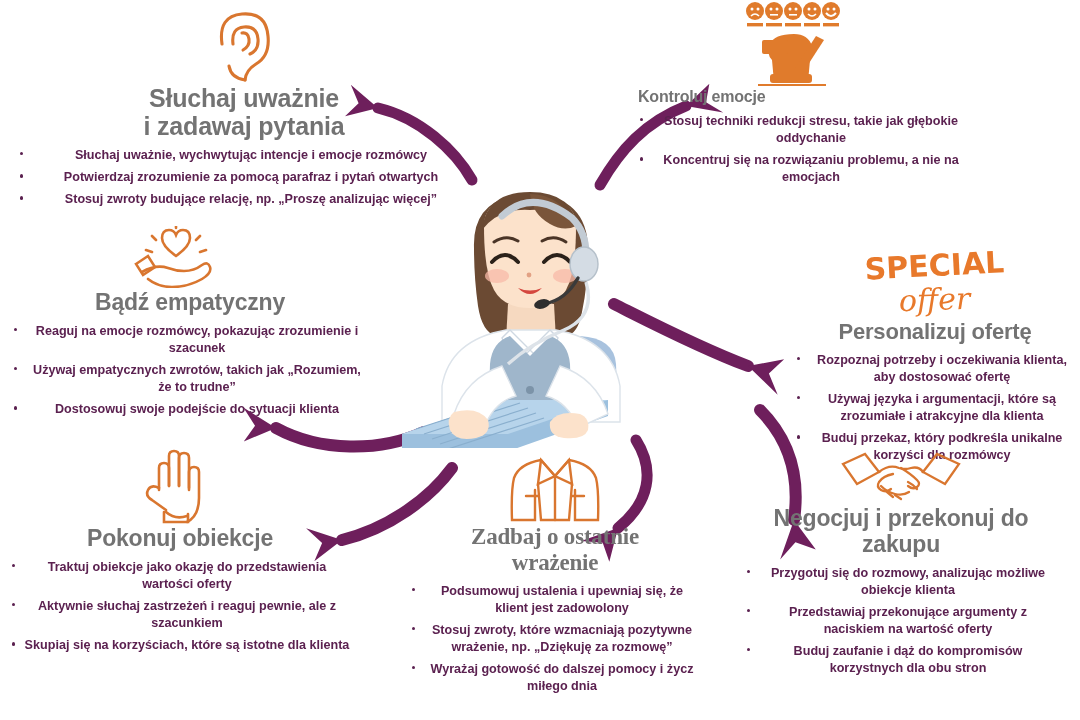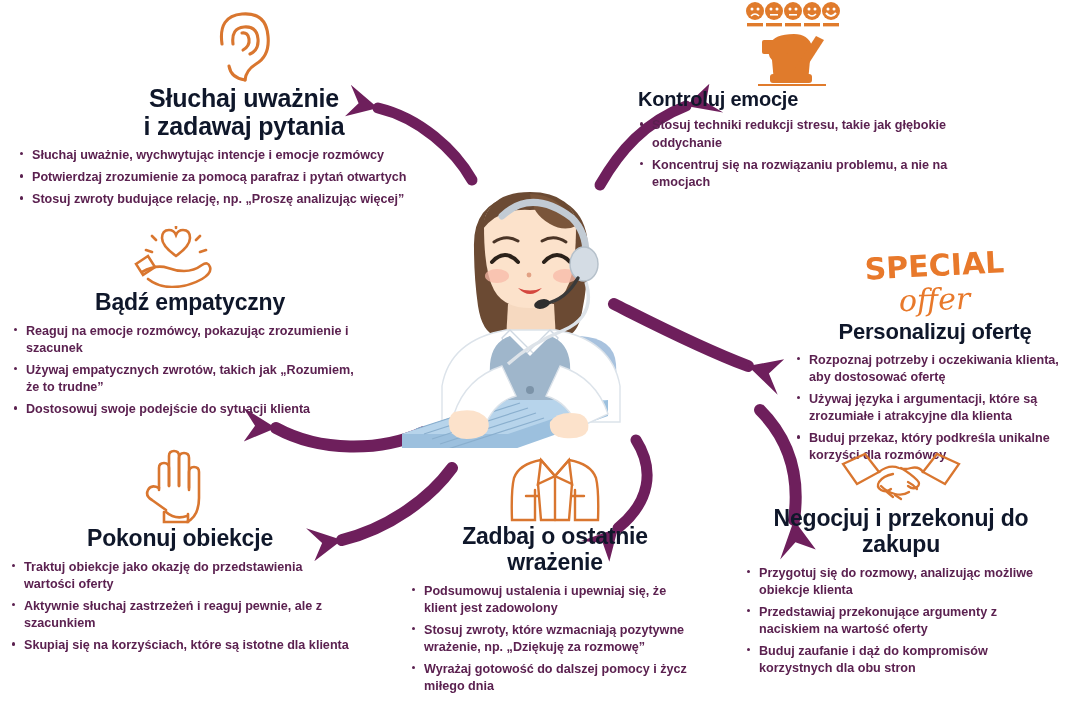--- a/index.html
+++ b/index.html
@@ -12,71 +12,72 @@
   }
   #canvas{position:relative;width:1080px;height:720px;}
 
   
   #arrows{position:absolute;left:0;top:0;width:1080px;height:720px;pointer-events:none;}
 
   
   .block{position:absolute;box-sizing:border-box;}
   .icon-wrap{display:flex;justify-content:center;align-items:flex-end;}
   .blk-title{
-    color:#0f172a;
+    color:#737373;
     font-weight:bold;
     line-height:1.12;
     margin:2px 0 7px 0;
     letter-spacing:-0.2px;
   }
   .blk-title.c{text-align:center;}
   .blk-title.l{text-align:left;}
   ul.bullets{
     list-style:none;margin:0;padding:0;
     color:#5B2150;
     font-weight:bold;
     font-size:12.6px;
     line-height:1.36;
   }
   ul.bullets li{
     position:relative;
     padding-left:14px;
     margin-bottom:5px;
+    text-align:center;
   }
   ul.bullets li:before{
     content:"";
     position:absolute;left:2px;top:5px;
     width:3.4px;height:3.4px;border-radius:50%;
     background:#5B2150;
   }
 
   
   #b-listen{left:18px;top:4px;width:452px;}
   #b-listen .blk-title{font-size:25px;}
   #b-listen .icon-wrap{height:78px;margin-left:192px;justify-content:flex-start;}
 
   #b-emotions{left:638px;top:0px;width:430px;}
-  #b-emotions .blk-title{font-size:20px;}
+  #b-emotions .blk-title{font-size:16px;}
   #b-emotions .icon-wrap{height:86px;margin-left:106px;justify-content:flex-start;}
   #b-emotions ul.bullets{width:332px;margin-left:0px;}
 
   #b-empathy{left:12px;top:222px;width:356px;}
   #b-empathy .blk-title{font-size:23px;}
   #b-empathy .icon-wrap{height:66px;margin-left:122px;justify-content:flex-start;}
 
   #b-offer{left:795px;top:246px;width:280px;}
   #b-offer .blk-title{font-size:22px;text-align:center;}
   #b-offer .special{height:72px;display:flex;justify-content:center;align-items:center;}
 
   #b-objections{left:10px;top:440px;width:340px;}
   #b-objections .blk-title{font-size:23px;}
   #b-objections .icon-wrap{height:84px;margin-left:132px;justify-content:flex-start;}
 
   #b-impression{left:410px;top:452px;width:290px;}
-  #b-impression .blk-title{font-size:23px;}
+  #b-impression .blk-title{font-size:23px;font-family:Liberation Serif, serif;}
   #b-impression .icon-wrap{height:70px;}
 
   #b-negotiate{left:745px;top:438px;width:312px;}
   #b-negotiate .blk-title{font-size:23px;}
   #b-negotiate .icon-wrap{height:66px;}
 
   
   #agent{position:absolute;left:398px;top:186px;width:266px;height:262px;}
 </style>
 </head>

